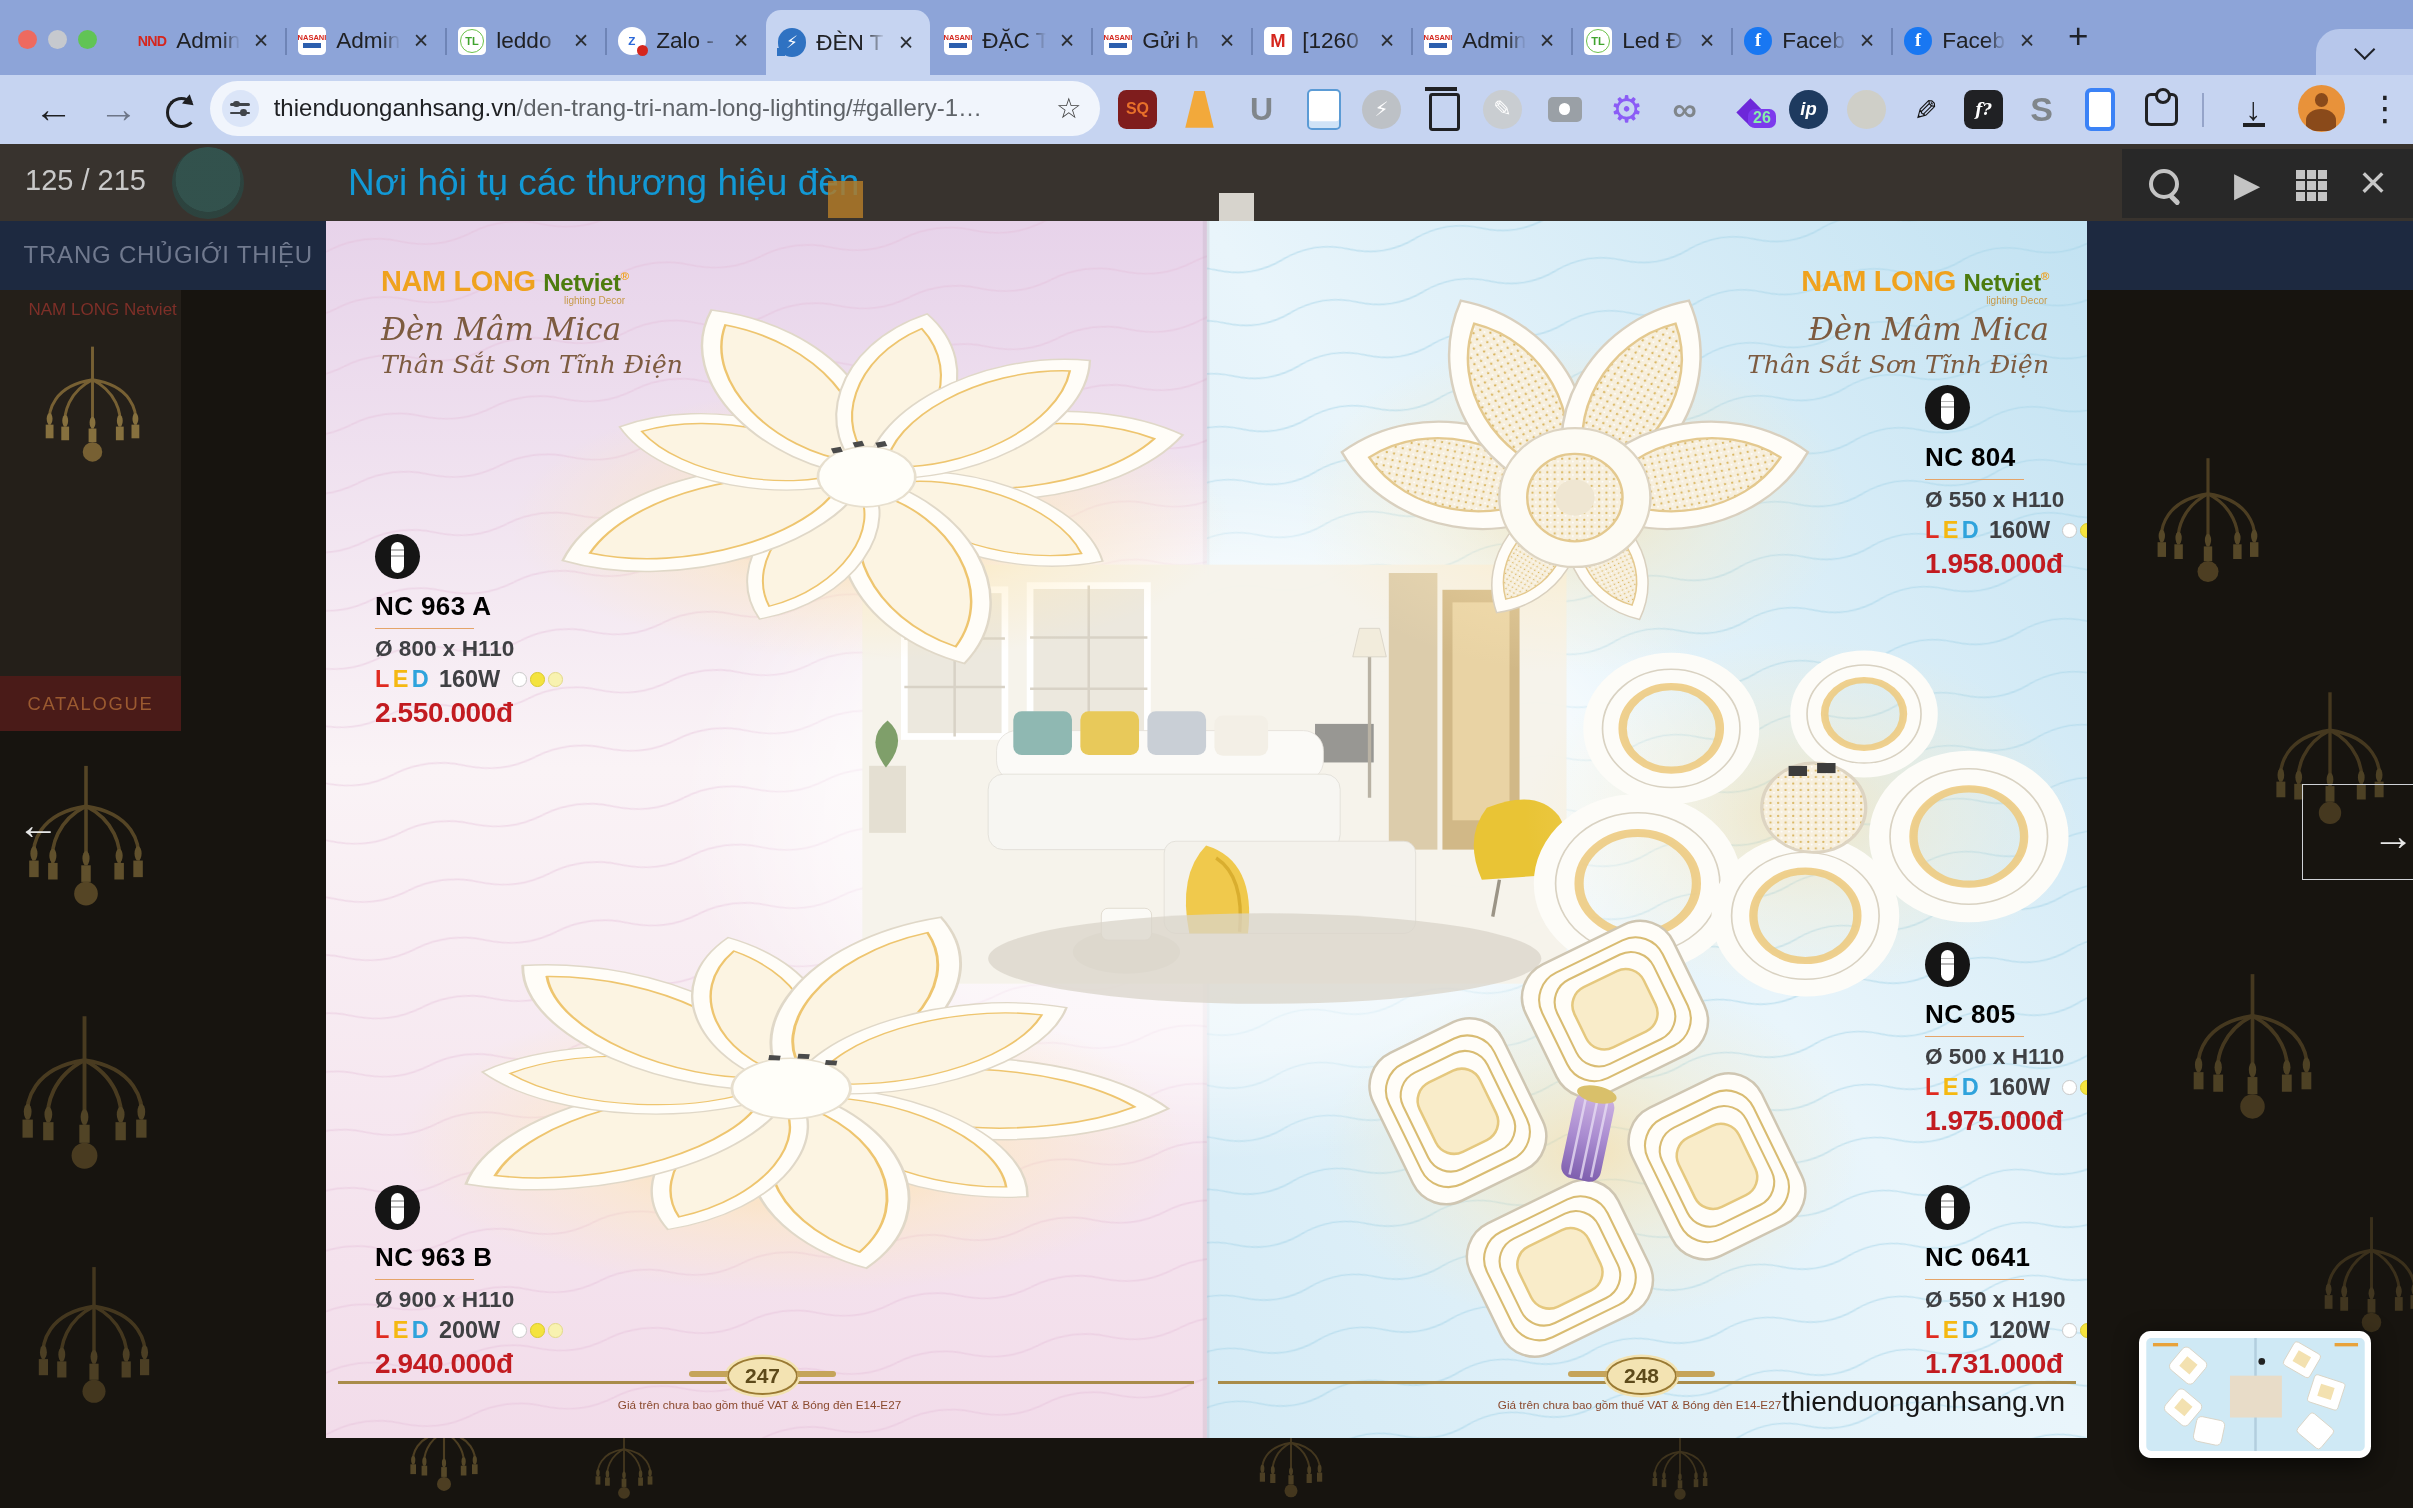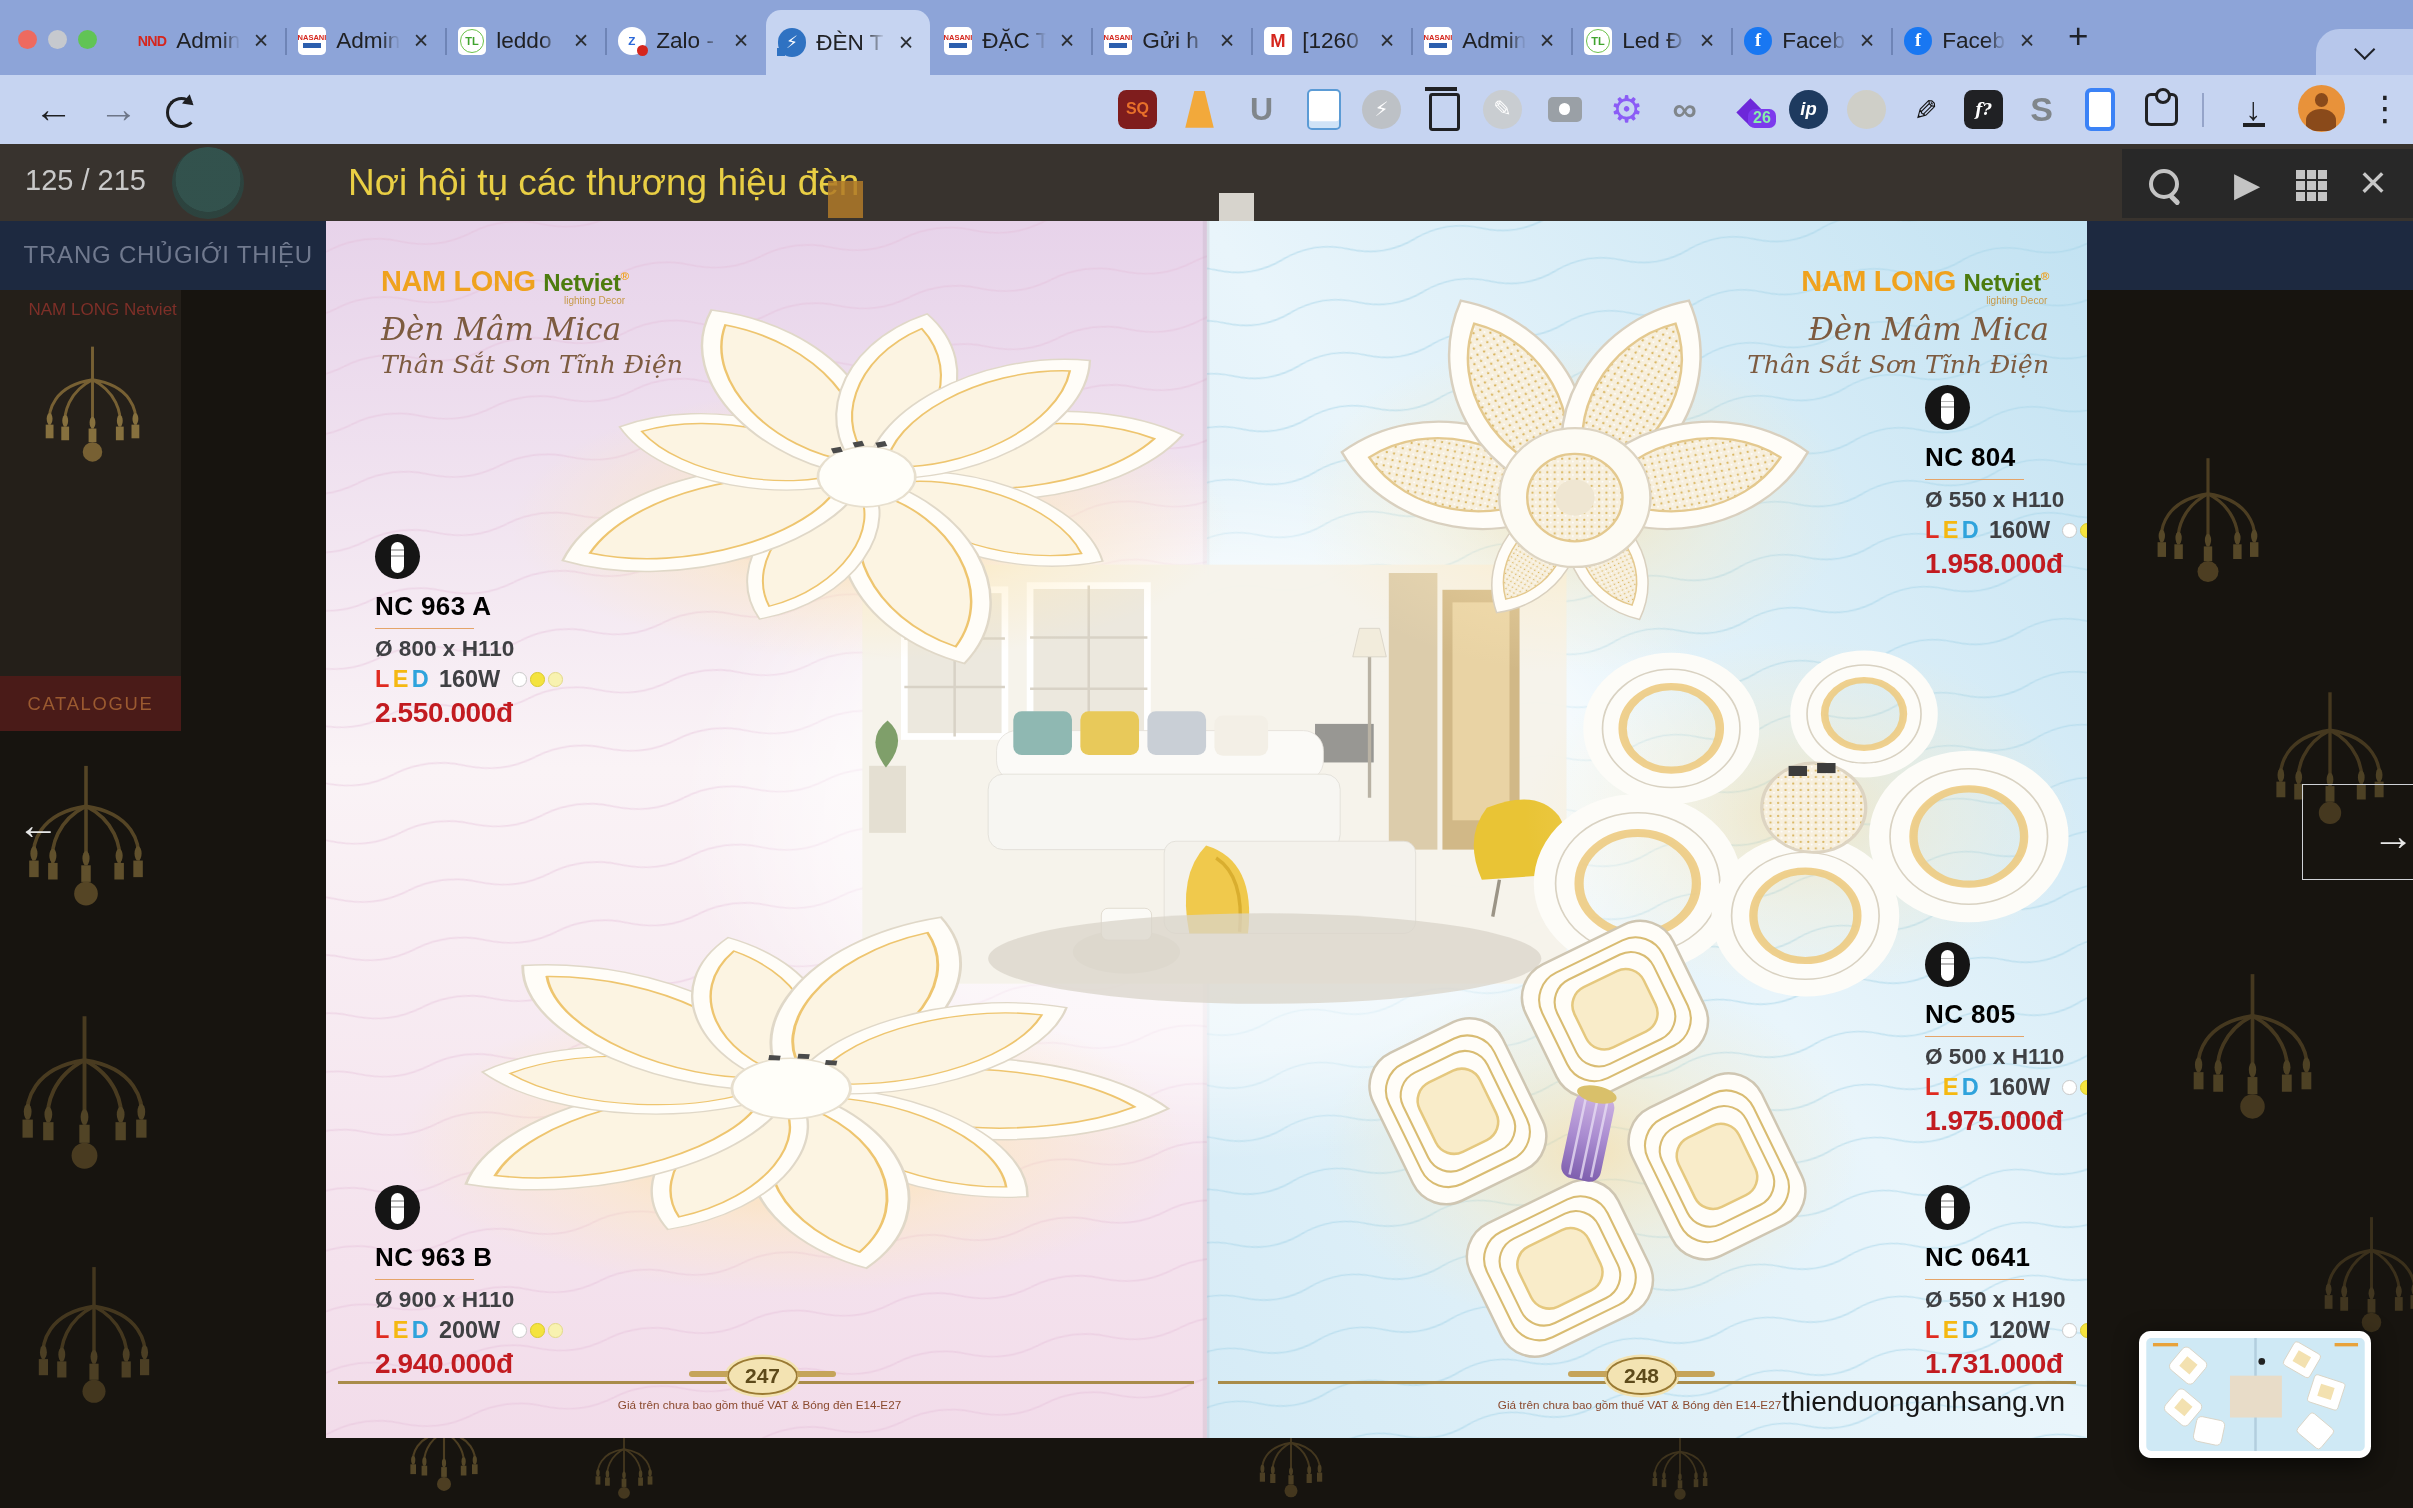--- a/index.html
+++ b/index.html
@@ -86,21 +86,21 @@
   .avatar{position:absolute;top:10px;width:47px;height:47px;border-radius:50%;background:#e8923a;overflow:hidden;}
   .avatar::before{content:"";position:absolute;left:17px;top:8.4px;width:13.4px;height:13.4px;border-radius:50%;background:#8a4a1a;}
   .avatar::after{content:"";position:absolute;left:8.4px;top:23.5px;width:30px;height:22px;border-radius:50% 50% 0 0;background:#8a4a1a;}
   .exdots{position:absolute;top:13.4px;font-size:34px;color:#202124;}
 
   
   .content{position:absolute;left:0;top:144px;width:2413px;height:1364px;background:#17140f;overflow:hidden;}
   .hdrstrip{position:absolute;left:0;top:0;width:2413px;height:77px;background:#38332e;}
   .sitelogo{position:absolute;left:172px;top:3.4px;width:72px;height:72px;border-radius:50%;
     background:radial-gradient(circle at 50% 45%,#2e6b66 0 60%,#23504c 61%);opacity:.55;}
-  .tagline{position:absolute;left:348px;top:18.4px;font-size:37px;color:#fde047;opacity:.9;text-align:center;}
+  .tagline{position:absolute;left:348px;top:18.4px;font-size:37px;color:#0ea5e9;opacity:.9;text-align:center;}
   .hdrbox1{position:absolute;left:828px;top:37px;width:35px;height:37px;background:#b07a28;opacity:.85;}
   .hdrbox2{position:absolute;left:1219px;top:49px;width:35px;height:67px;background:#e9e6df;opacity:.9;}
   .menubar{position:absolute;left:0;top:77px;width:2413px;height:69px;background:#1d2940;}
   .menubar .mi{position:absolute;top:20px;font-size:24px;letter-spacing:0.8px;color:#70798e;}
   .leftcard{position:absolute;left:0;top:146px;width:181px;height:441px;background:#241f19;}
   .leftcard .cb{position:absolute;left:28.5px;top:10px;font-size:17px;color:#7e2f28;}
   .leftcard .cat{position:absolute;left:0;bottom:0;width:181px;height:55px;background:#4a1b18;
     color:#9b5a30;font-size:18.4px;text-align:center;line-height:55px;letter-spacing:1.7px;}
   .chd{position:absolute;opacity:.35;}
 
@@ -264,20 +264,28 @@
     <span class="newtab" style="left:2068px">+</span>
     <div class="tabsearch">
         <span class="chev"></span>
       </div>
   </div>
 
   <div class="toolbar">
     <span class="navbtn" style="left:34px">←</span>
     <span class="navbtn fwd" style="left:99px">→</span>
     <span class="reloadc" style="left:166px"></span>
+    <div class="urlpill">
+      <span class="tunewrap">
+          <i class="t1"></i>
+          <i class="t2"></i>
+        </span>
+      <span class="urltext"><span class="dom">thienduonganhsang.vn</span><span class="path">/den-trang-tri-nam-long-lighting/#gallery-1…</span></span>
+      <span class="star">☆</span>
+    </div>
     <span class="ext" style="left:1115px">
         <span class="exsq">SQ</span>
       </span>
     <span class="ext" style="left:1177px">
         <span class="exlamp"></span>
       </span>
     <span class="ext" style="left:1239px">
         <span class="glyph" style="font-size:32px">U</span>
       </span>
     <span class="ext" style="left:1301px">

